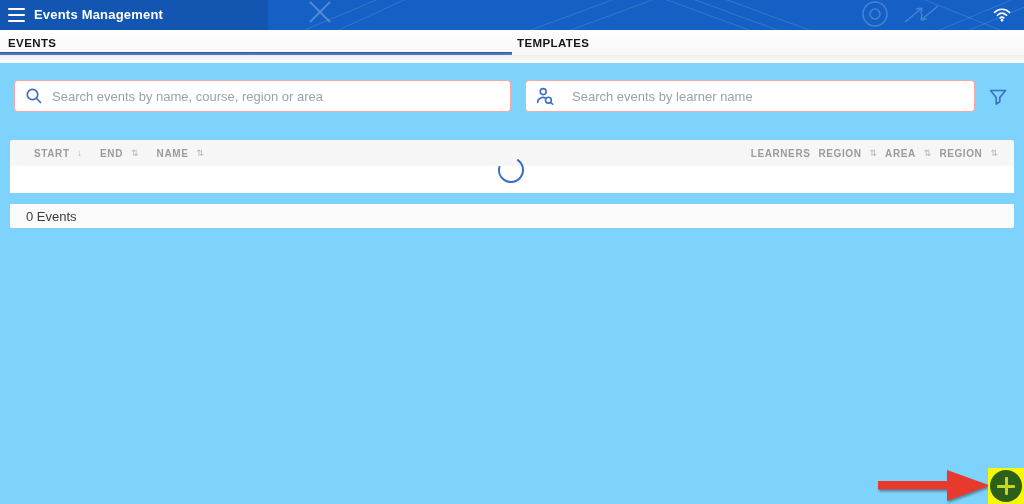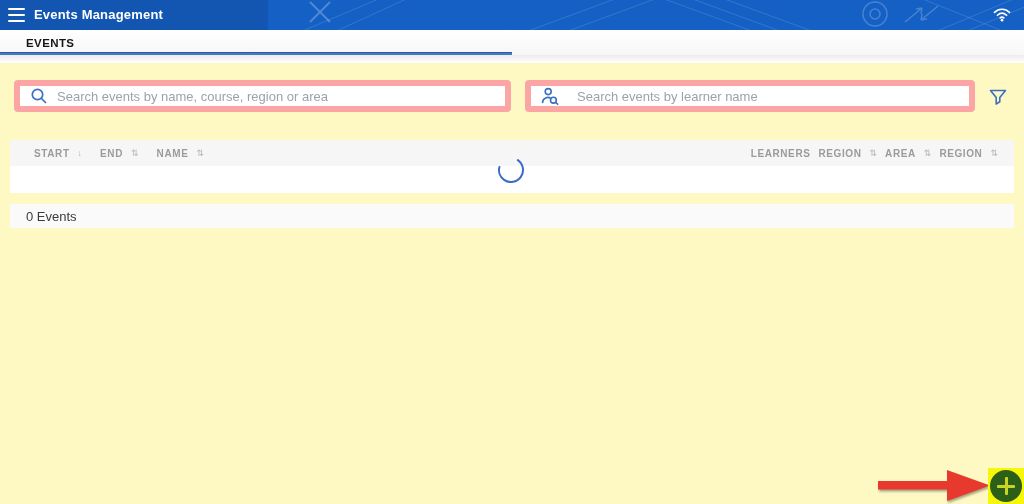--- a/index.html
+++ b/index.html
@@ -1,39 +1,39 @@
 <!DOCTYPE html>
 <html><head>
 <meta charset="utf-8">
 <style>
   * { margin:0; padding:0; box-sizing:border-box; }
   html,body { background:#ffffff; }
   body { font-family:"Liberation Sans", sans-serif; }
-  .app { position:relative; width:1024px; height:504px; overflow:hidden; background:#fef9c3; }
+  .app { position:relative; width:1024px; height:504px; overflow:hidden; background:#7dd3fc; }
 
   
   .header { position:absolute; left:0; top:0; width:1024px; height:30px; background:#1560c4; overflow:hidden; }
   .header-art { position:absolute; left:0; top:0; }
   .header-left-block { position:absolute; left:0; top:0; width:268px; height:30px; background:#1256b2; }
   .hamburger { position:absolute; left:8px; top:8px; width:17px; height:14px; display:flex; flex-direction:column; justify-content:space-between; cursor:pointer; }
   .hamburger span { display:block; height:2.4px; background:#fff; border-radius:1px; }
   .header-title { position:absolute; left:34px; top:7px; color:#ffffff; font-size:13px; font-weight:bold; letter-spacing:.2px; }
   .wifi { position:absolute; right:12px; top:5px; width:20px; height:18px; }
 
   
   .tabbar { position:absolute; left:0; top:30px; width:1024px; height:28px; background:linear-gradient(#ffffff, #f6f6f6); }
   .tab { position:absolute; top:0; height:25px; display:flex; align-items:center; cursor:pointer; }
-  .tab-events { left:0; width:512px; padding-left:26px; }
+  .tab-events { left:0; width:512px; padding-left:8px; }
   .tab-templates { left:512px; width:512px; padding-left:5px; }
   .tab-label { font-size:11.5px; font-weight:bold; color:#161616; letter-spacing:.4px; }
   .tab-underline { position:absolute; left:0; top:52px; width:512px; height:3px; background:#4a79c4; border-top:1px solid #2c5ca8; }
   .tabbar-shadow { position:absolute; left:0; top:55px; width:1024px; height:8px; background:linear-gradient(#ededed, #ffffff); }
 
   
-  .search-box { position:absolute; top:80px; height:32px; border:6px solid #fca5a5; border-radius:4px; background:#fff; display:flex; align-items:center; padding-left:10px; }
+  .search-box { position:absolute; top:80px; height:32px; border:1px solid #fca5a5; border-radius:4px; background:#fff; display:flex; align-items:center; padding-left:10px; }
   .search-box.events { left:14px; width:497px; }
   .search-box.learner { left:525px; width:450px;gap:8px; }
   .search-box svg { flex:0 0 auto; }
   .search-box input { border:none; outline:none; flex:1; margin-left:9px; font-size:13px; color:#333; font-family:"Liberation Sans", sans-serif; background:transparent; }
   .search-box input::placeholder { color:#9aa3ad; opacity:1; }
   .filter-btn { position:absolute; left:986px; top:85px; width:24px; height:24px; cursor:pointer; display:flex; align-items:center; justify-content:center; }
 
   
   .status-line { position:absolute; left:14px; top:118px; font-size:13px; color:#555; }
   .status-line b { color:#111; font-weight:bold; }
@@ -103,20 +103,23 @@
         <path d="M9.8 14.6 C 11.2 13.4, 12.8 13.4, 14.2 14.6"></path>
       </g>
       <circle cx="12" cy="17.4" r="1.6" fill="#ffffff"></circle>
     </svg>
   </div>
 
   <div class="tabbar">
     <div class="tab tab-events">
       <span class="tab-label">EVENTS</span>
     </div>
+    <div class="tab tab-templates">
+      <span class="tab-label">TEMPLATES</span>
+    </div>
   </div>
   <div class="tabbar-shadow"></div>
   <div class="tab-underline"></div>
 
   <div class="search-box events">
     <svg width="18" height="18" viewBox="0 0 18 18">
       <circle cx="7.5" cy="7.5" r="5.2" stroke="#3a6fc4" stroke-width="1.7" fill="none"></circle>
       <line x1="11.5" y1="11.5" x2="15.5" y2="15.5" stroke="#3a6fc4" stroke-width="1.7" stroke-linecap="round"></line>
     </svg>
     <input type="text" placeholder="Search events by name, course, region or area" style="">

